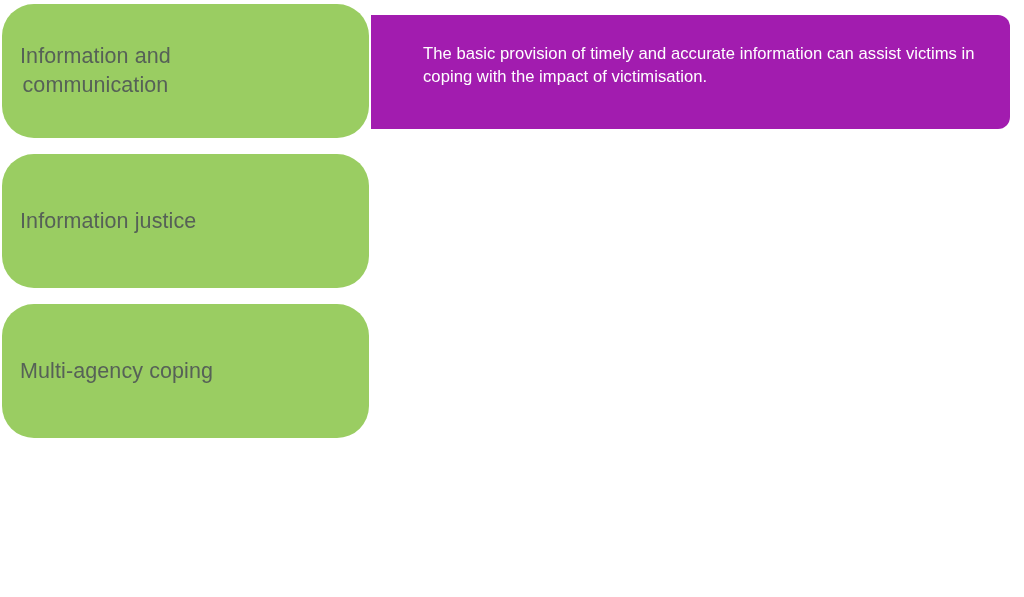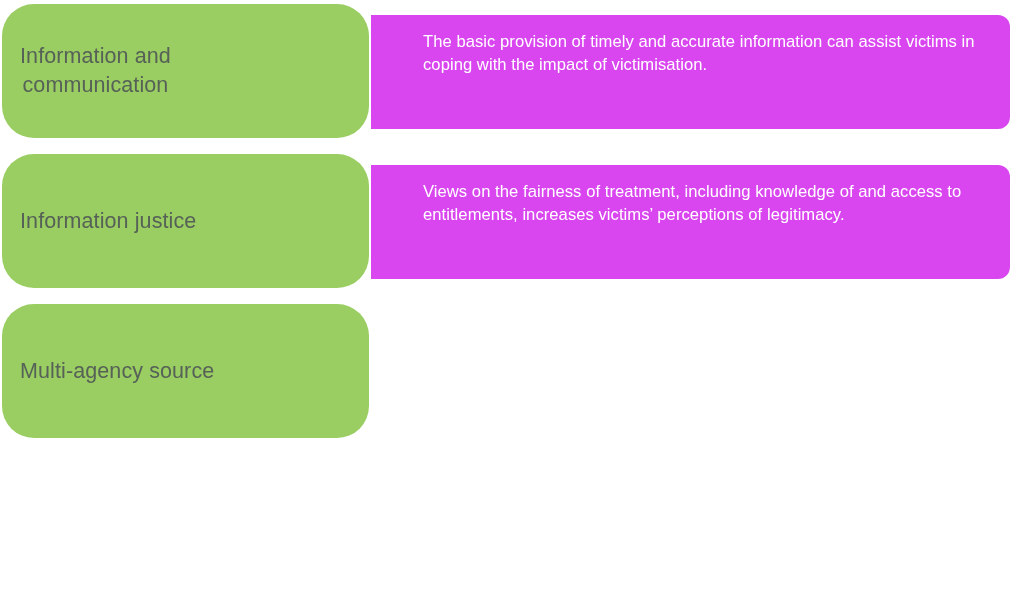--- a/index.html
+++ b/index.html
@@ -59,24 +59,24 @@
     white-space: pre-line;
   }
 
   
   .desc-card {
     position: absolute;
     left: 371px;
     top: 11px;
     width: 639px;
     height: 114px;
-    background: #d946ef;
+    background: #a21caf;
     border-radius: 0 12px 12px 0;
     box-sizing: border-box;
-    padding: 16px 22px 10px 52px;
+    padding: 28px 22px 10px 52px;
   }
 
   .desc-text {
     color: #ffffff;
     font-size: 16.6px;
     line-height: 22.5px;
     letter-spacing: 0.05px;
   }
 </style>
 </head>
@@ -91,27 +91,24 @@
     </div>
     <div class="desc-card">
       <span class="desc-text">The basic provision of timely and accurate information can assist victims in coping with the impact of victimisation.</span>
     </div>
   </div>
 
   <div class="row row-2">
     <div class="label-card">
       <span class="label-text">Information justice</span>
     </div>
-    <div class="desc-card">
-      <span class="desc-text">Views on the fairness of treatment, including knowledge of and access to entitlements, increases victims’ perceptions of legitimacy.</span>
-    </div>
   </div>
 
   <div class="row row-3">
     <div class="label-card">
-      <span class="label-text">Multi-agency source</span>
+      <span class="label-text">Multi-agency coping</span>
     </div>
   </div>
 
   <div class="row row-4">
   </div>
 
 </div>
 
 </body></html>

